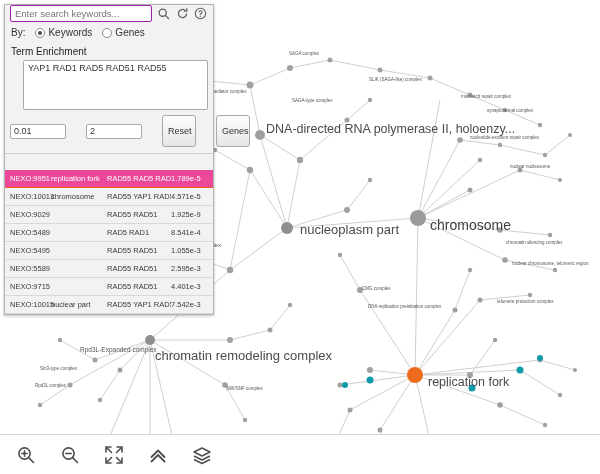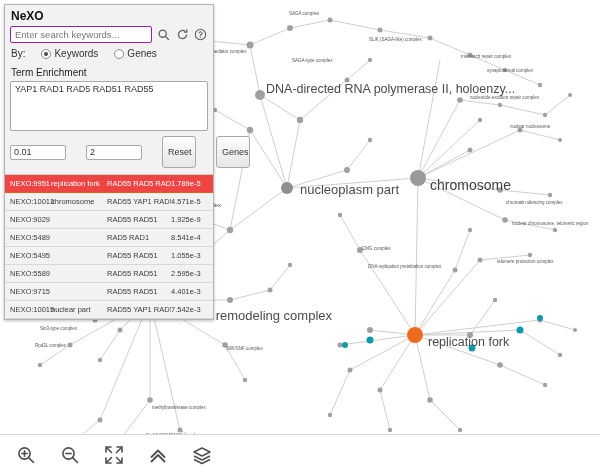--- a/index.html
+++ b/index.html
@@ -17,20 +17,21 @@
   #app {
     position: absolute;
     inset: 0;
     background: #ffffff;
   }
 
   
   #network {
     position: absolute;
     inset: 0;
+    margin-top: 40px;
   }
   #network svg {
     display: block;
   }
   .node-label {
     font-family: "Liberation Sans", sans-serif;
     fill: #555555;
   }
   .node-label.big {
     fill: #4a4a4a;
@@ -80,21 +81,21 @@
     justify-content: center;
     cursor: pointer;
     color: #6f6f6f;
   }
   .icon-btn svg { display: block; }
 
   .by-row {
     display: flex;
     padding: 0 6px 6px 6px;
     font-size: 10px;
-    gap: 16px;
+    gap: 10px;
     color: #333333;
   }
   .radio-opt {
     display: inline-flex;
     align-items: center;
     gap: 3px;
   }
   .radio {
     width: 10px;
     height: 10px;
@@ -113,21 +114,21 @@
     border-radius: 50%;
     background: #4a4a4a;
   }
 
   .section-title {
     padding: 2px 6px 3px 6px;
     font-size: 10px;
     color: #222222;
   }
   .term-box {
-    margin: 0 5px 5px 5px;
+    margin: 0 5px 5px 18px;
     height: 44px;
     background: #ffffff;
     border: 1px solid #a8a8a8;
     border-radius: 2px;
     font-size: 9px;
     padding: 2px 4px;
     color: #333333;
     overflow: hidden;
   }
   .ctrl-row {
@@ -170,23 +171,24 @@
   }
   .res-row {
     display: flex;
     align-items: center;
     font-size: 7.5px;
     height: 17px;
     border-bottom: 1px solid #d8d8d8;
     color: #3a3a3a;
   }
   .res-row.selected {
-    background: #ef4444;
+    background: #ec4899;
     color: #ffffff;
     border-bottom: 1px solid #e06014;
+    margin-top: 16px;
   }
   .c-id    { width: 46px; padding-left: 5px; box-sizing: border-box; }
   .c-name  { width: 56px; overflow: hidden; white-space: nowrap; }
   .c-genes { flex: 1; overflow: hidden; white-space: nowrap; }
   .c-p     { width: 42px; text-align: left; }
 
   
   #toolbar {
     position: absolute;
     left: 0;
@@ -419,21 +421,20 @@
         <text x="300" y="194" font-size="13" fill="#4a4a4a">nucleoplasm part</text>
         <text x="430" y="190" font-size="14" fill="#3e3e3e">chromosome</text>
         <text x="155" y="320" font-size="13" fill="#4a4a4a">chromatin remodeling complex</text>
         <text x="428" y="346" font-size="12.5" fill="#4a4a4a">replication fork</text>
         <text x="124" y="256" font-size="11" fill="#9b9b9b">nuclear chromatin</text>
       </g>
     </svg>
   </div>
 
   <div id="panel">
-    <div id="panel-title">NeXO</div>
 
     <div class="search-row">
       <input class="search-input" type="text" value="" placeholder="Enter search keywords..." style="">
       <span class="icon-btn">
         <svg width="13" height="13" viewBox="0 0 16 16" fill="none" stroke="#5d5d5d" stroke-width="1.6">
           <circle cx="7" cy="7" r="4.4"></circle>
             <line x1="10.3" y1="10.3" x2="14.2" y2="14.2" stroke-linecap="round"></line>
         </svg>
       </span>
       <span class="icon-btn">

